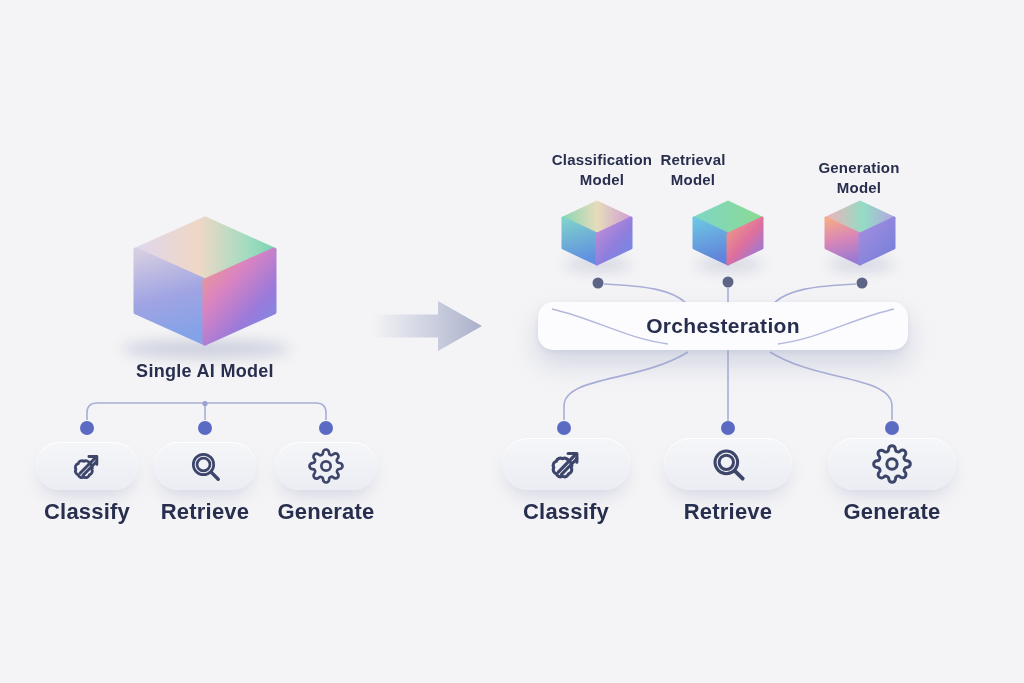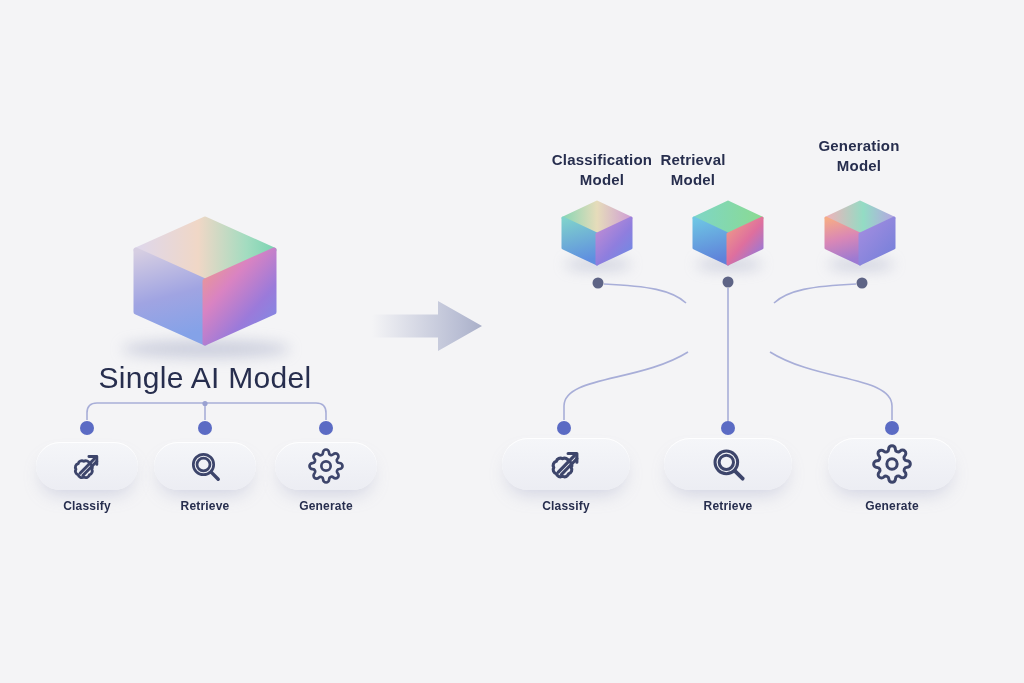--- a/index.html
+++ b/index.html
@@ -16,23 +16,23 @@
   #connectors{position:absolute;left:0;top:0;z-index:1;}
   .cline{fill:none;stroke:#a8aed8;stroke-width:1.6;}
   .dot-branch{fill:#5b6bc4;}
   .dot-node{fill:#5e6486;}
   .dot-junction{fill:#99a1d1;}
 
   
   .cube-shadow{position:absolute;border-radius:50%;background:rgba(140,148,182,.38);filter:blur(7px);}
 
   
-  .title{font-size:30px;font-weight:400;letter-spacing:.3px;text-align:center;}
+  .title{font-size:18px;font-weight:700;letter-spacing:.3px;text-align:center;}
   .model-label{font-size:15px;font-weight:600;line-height:1.32;text-align:center;white-space:pre-line;letter-spacing:.2px;}
-  .task-label{font-size:12px;font-weight:600;text-align:center;letter-spacing:.2px;}
+  .task-label{font-size:22px;font-weight:600;text-align:center;letter-spacing:.2px;}
 
   
   .pill{
     position:absolute;display:flex;align-items:center;justify-content:center;
     background:linear-gradient(180deg,#f5f6f9 0%,#ecedf3 100%);
     border-radius:26px;
     box-shadow:0 10px 18px -6px rgba(152,158,192,.38),0 1px 0 rgba(255,255,255,.9) inset;
   }
   .pill svg{stroke:#3d456b;fill:none;stroke-width:1.8;stroke-linecap:round;stroke-linejoin:round;}
 
@@ -146,21 +146,21 @@
   <div class="abs task-label" style="left:27px;top:499px;width:120px;">Classify</div>
   <div class="abs task-label" style="left:145px;top:499px;width:120px;">Retrieve</div>
   <div class="abs task-label" style="left:266px;top:499px;width:120px;">Generate</div>
 
   <div class="flow-arrow"></div>
 
   <div class="abs model-label" style="left:532px;top:150px;width:140px;">Classification
 Model</div>
   <div class="abs model-label" style="left:623px;top:150px;width:140px;">Retrieval
 Model</div>
-  <div class="abs model-label" style="left:789px;top:136px;width:140px;">Generation
+  <div class="abs model-label" style="left:789px;top:158px;width:140px;">Generation
 Model</div>
 
   <div class="abs cube-shadow" style="left:565px;top:259px;width:66px;height:11px;"></div>
   <svg class="abs" style="left:560px;top:200px;" width="74" height="66" viewBox="0 0 74 66">
     <defs>
       <linearGradient id="c1t" x1="0" y1="0.5" x2="1" y2="0.5">
         <stop offset="0" stop-color="#8ad6b4"></stop>
           <stop offset="0.5" stop-color="#e6dcba"></stop>
           <stop offset="1" stop-color="#cf9ed4"></stop>
       </linearGradient>
@@ -217,20 +217,27 @@
       <linearGradient id="c3r" x1="0" y1="0" x2="0.85" y2="1">
         <stop offset="0" stop-color="#a78ee0"></stop>
           <stop offset="1" stop-color="#7680da"></stop>
       </linearGradient>
     </defs>
     <polygon points="37,2 71,18 37,34 3,18" fill="url(#c3t)" stroke="url(#c3t)" stroke-width="3" stroke-linejoin="round"></polygon>
     <polygon points="3,18 37,34 37,64 3,48" fill="url(#c3l)" stroke="url(#c3l)" stroke-width="3" stroke-linejoin="round"></polygon>
     <polygon points="71,18 37,34 37,64 71,48" fill="url(#c3r)" stroke="url(#c3r)" stroke-width="3" stroke-linejoin="round"></polygon>
   </svg>
 
+  <div class="orch-box">
+    <svg class="deco" width="370" height="48" viewBox="0 0 370 48">
+      <path d="M 14,7 C 57,17 87,36 130,42" fill="none" stroke="#b3b8dc" stroke-width="1.3"></path>
+      <path d="M 356,7 C 313,17 283,36 240,42" fill="none" stroke="#b3b8dc" stroke-width="1.3"></path>
+    </svg>
+    <div class="orch-label">Orchesteration</div>
+  </div>
 
   <div class="pill" style="left:502px;top:438px;width:128px;height:52px;">
     <svg width="42" height="42" viewBox="0 0 24 24">
         <use href="#icon-classify"></use>
       </svg>
   </div>
   <div class="pill" style="left:664px;top:438px;width:128px;height:52px;">
     <svg width="40" height="40" viewBox="0 0 24 24">
         <use href="#icon-magnifier"></use>
       </svg>

